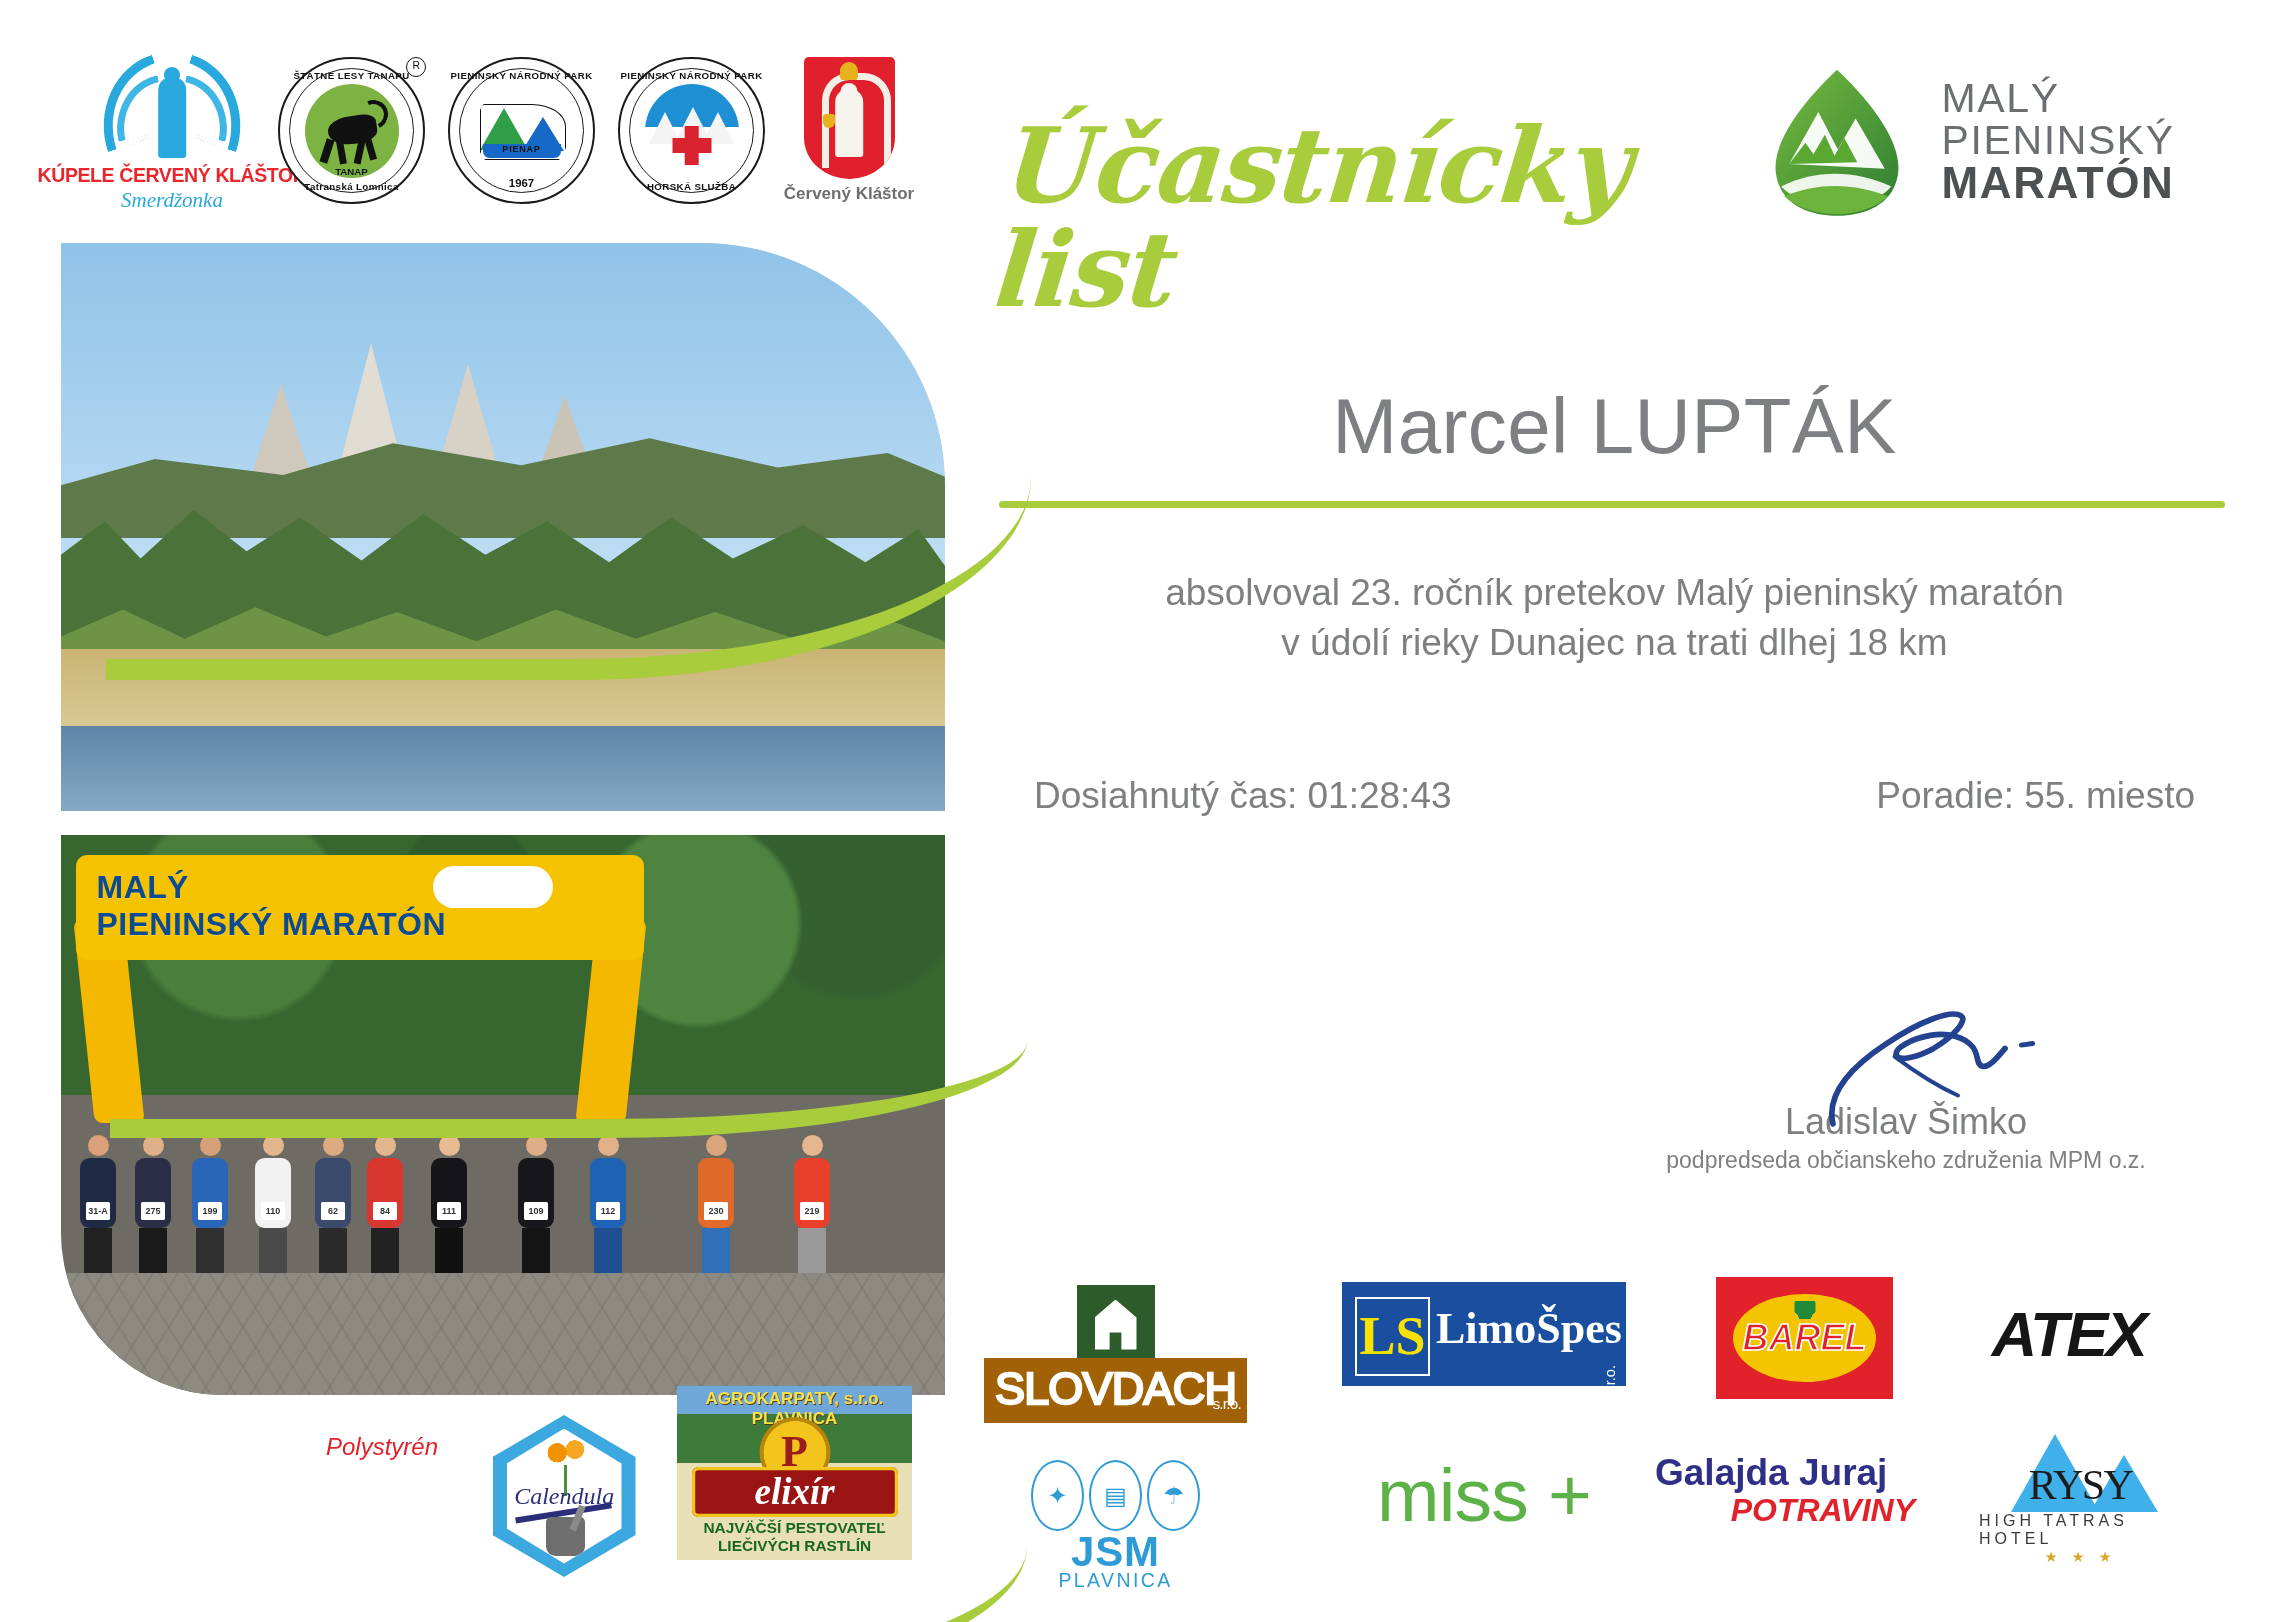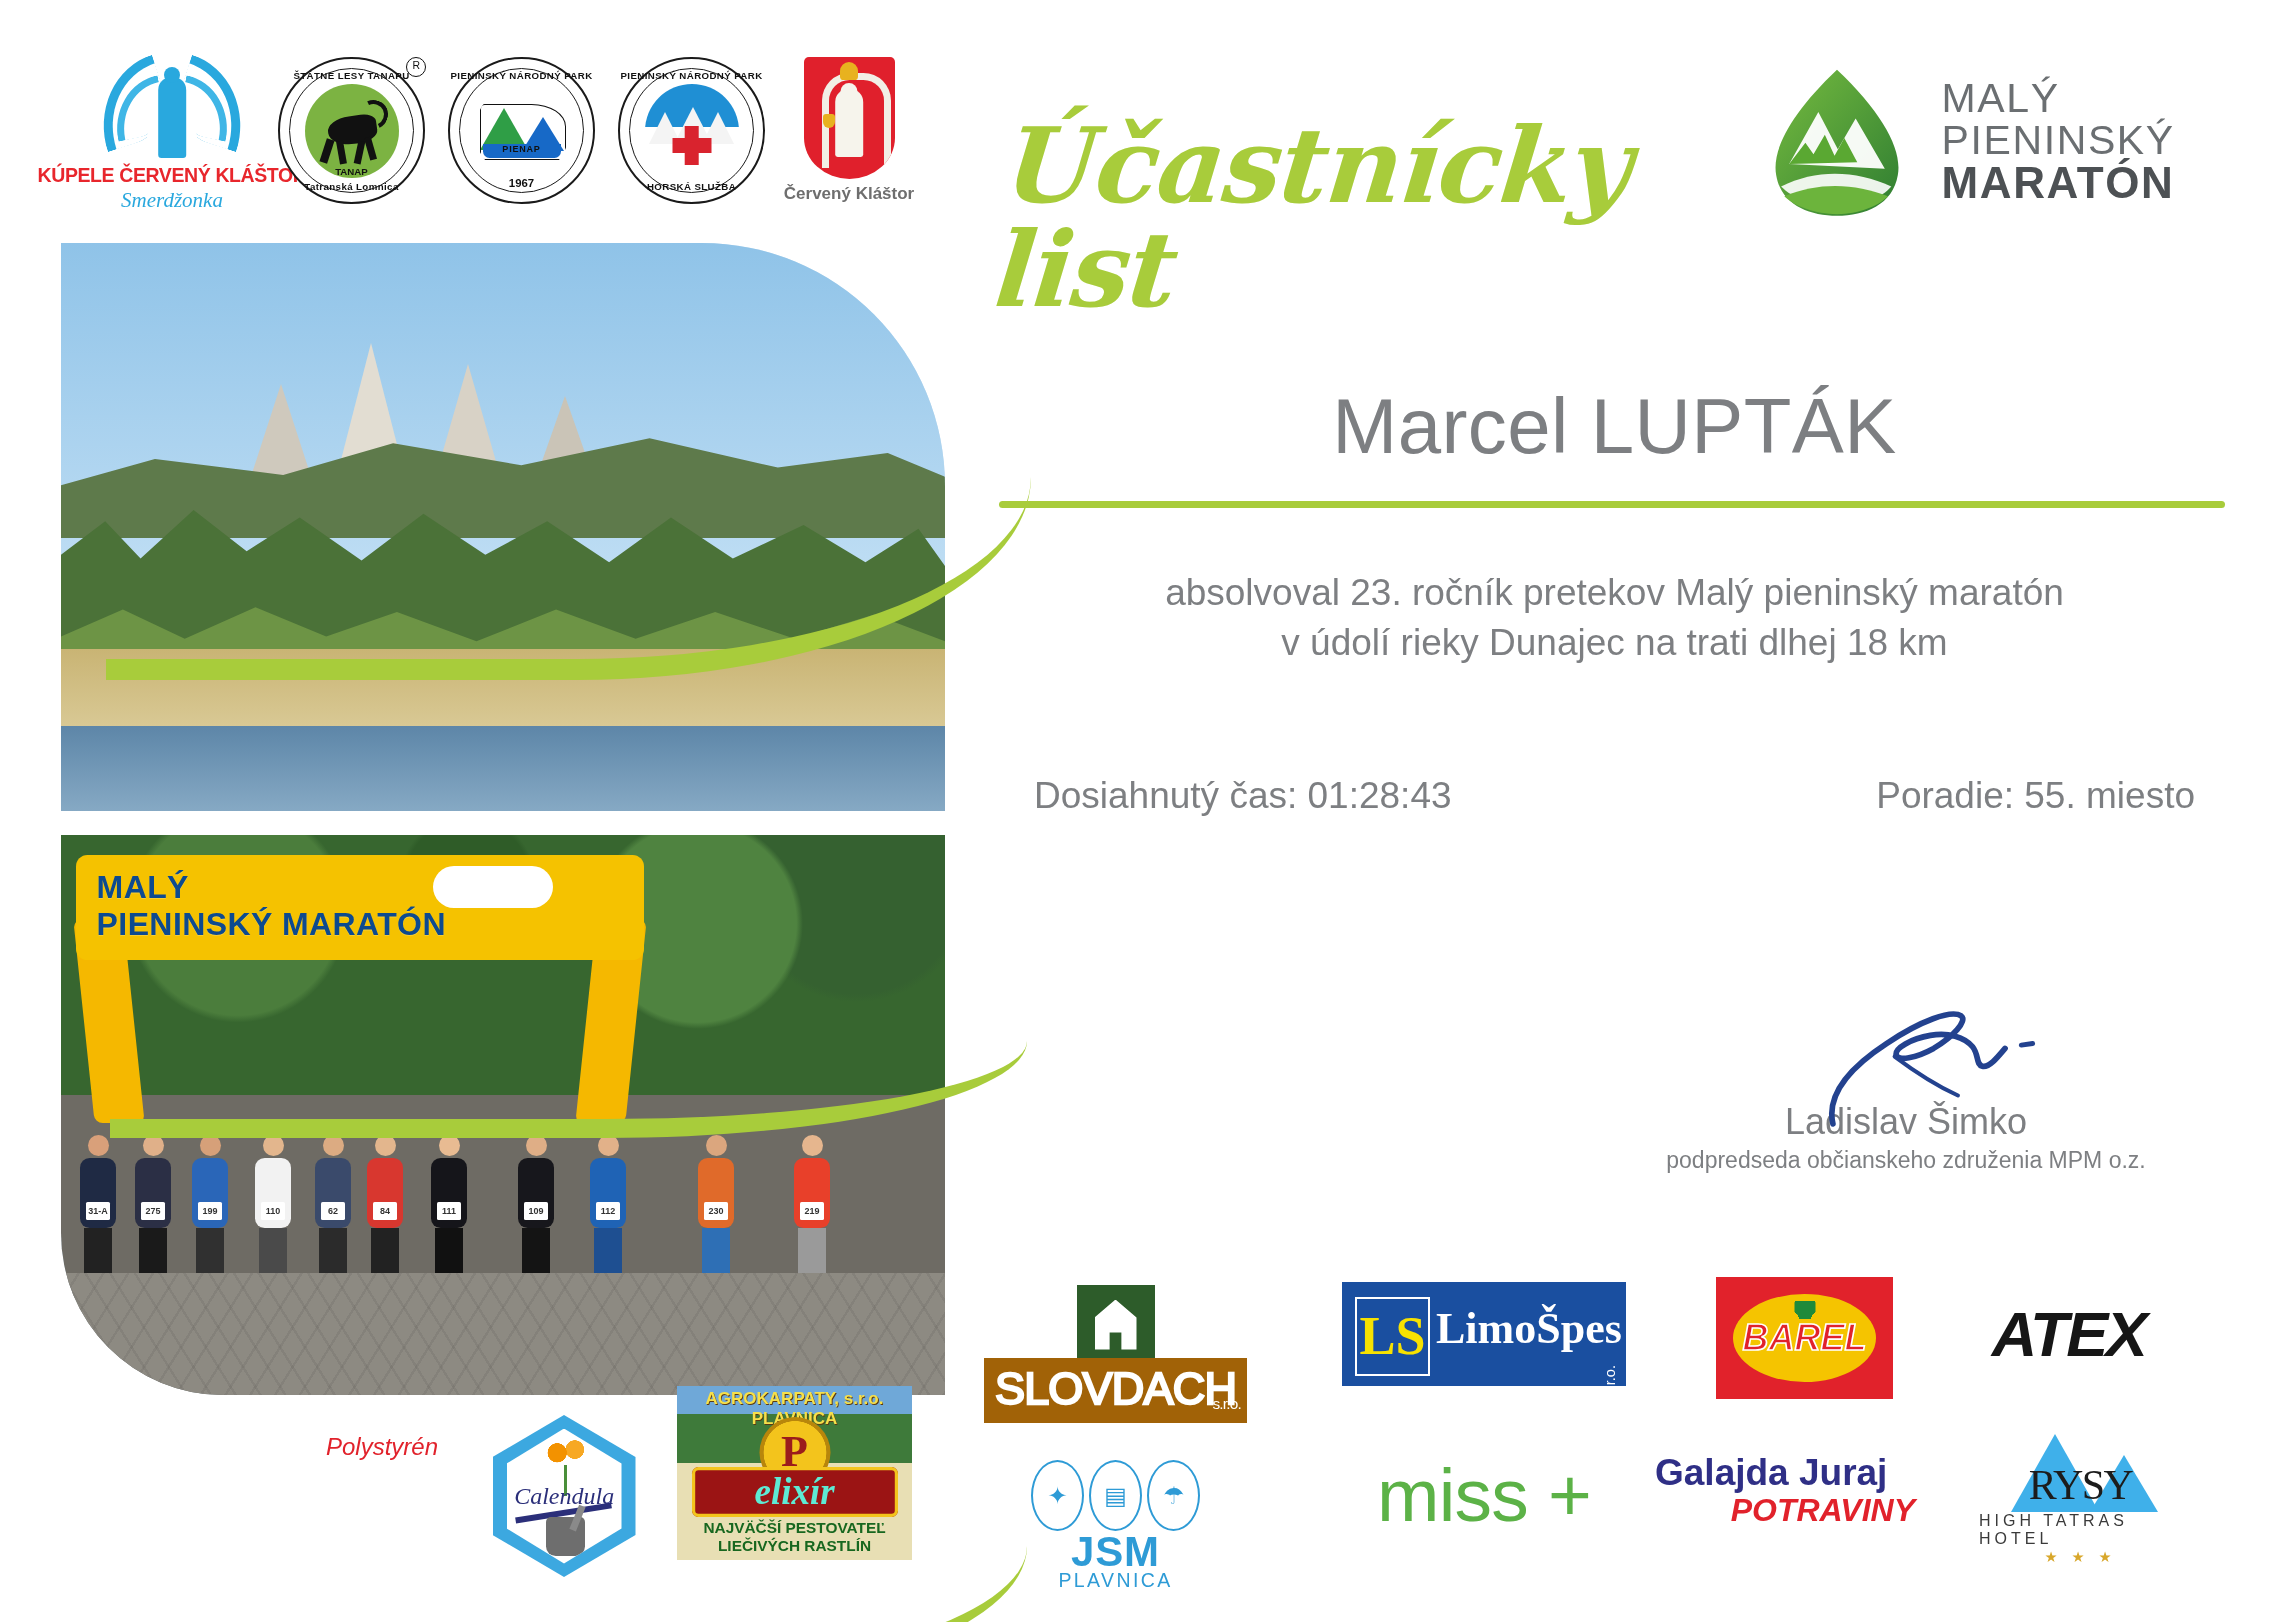--- a/index.html
+++ b/index.html
@@ -211,21 +211,21 @@
   .elixir{width:235px;height:174px;background:linear-gradient(#6fa8d8 0 16%,#3e7a3a 16% 44%,#e8dfb4 44% 100%);position:relative;overflow:hidden;}
   .elixir .top{position:absolute;left:0;right:0;top:3.2px;text-align:center;color:#f6e04a;
        font-weight:bold;font-size:17px;text-shadow:0.8px 0.8px 0 #5b3a12;}
   .elixir .circ{position:absolute;left:50%;top:31px;transform:translateX(-50%);width:71px;height:71px;border-radius:50%;
        background:radial-gradient(circle,#f3c41c 0 62%,#b8860b 63% 100%);}
   .elixir .circ:after{content:"P";position:absolute;left:0;right:0;top:9.7px;text-align:center;
        font-family:"Liberation Serif",serif;font-size:44px;font-weight:bold;color:#9b1c1c;}
   .elixir .ribbon{position:absolute;left:14.6px;top:81px;width:206px;height:50px;background:#9b1414;
        border-radius:6.5px;box-shadow:0 0 0 3.2px #f3c41c inset;}
   .elixir .ribbon span{position:absolute;left:0;right:0;top:3.2px;text-align:center;
-       font-family:"Liberation Serif",serif;font-style:italic;font-weight:bold;font-size:37px;color:#5eead4;}
+       font-family:"Liberation Serif",serif;font-style:italic;font-weight:bold;font-size:37px;color:#ffffff;}
   .elixir .bt{position:absolute;left:0;right:0;bottom:4.9px;text-align:center;color:#17671f;
        font-weight:bold;font-size:15.4px;line-height:1.15;}
 
   
   #sp-slovdach{left:994px;top:1273px;width:243px;height:162px;flex-direction:column;}
   .slovdach .roofbox{width:78px;height:78px;background:#2d5c2a;margin:0 auto;position:relative;}
   .slovdach .roofbox:after{content:"";position:absolute;left:18px;top:14.6px;width:42px;height:50px;background:#fff;
        clip-path:polygon(50% 0,100% 36%,100% 100%,64% 100%,64% 66%,36% 66%,36% 100%,0 100%,0 36%);}
   .slovdach .bar{margin-top:-4.9px;background:#a16207;color:#fff;font-weight:normal;font-size:45px;
        padding:4.9px 11.4px 8px;letter-spacing:-0.8px;position:relative;

